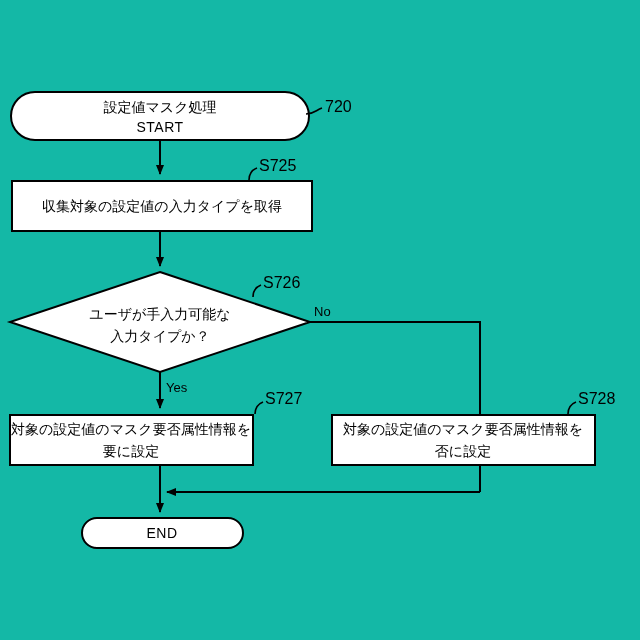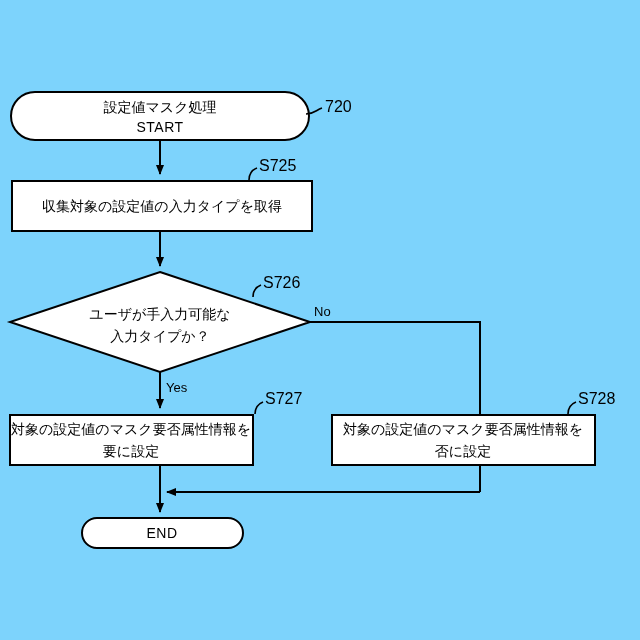--- a/index.html
+++ b/index.html
@@ -12,21 +12,21 @@
     width: 640px;
     height: 640px;
     overflow: hidden;
     font-family: "Liberation Sans", sans-serif;
     color: #000000;
   }
   #canvas {
     position: relative;
     width: 640px;
     height: 640px;
-    background: #7dd3fc;
+    background: #14b8a6;
   }
   #flow-svg {
     position: absolute;
     top: 0;
     left: 0;
     width: 640px;
     height: 640px;
   }
   .shape-outline {
     fill: #ffffff;

